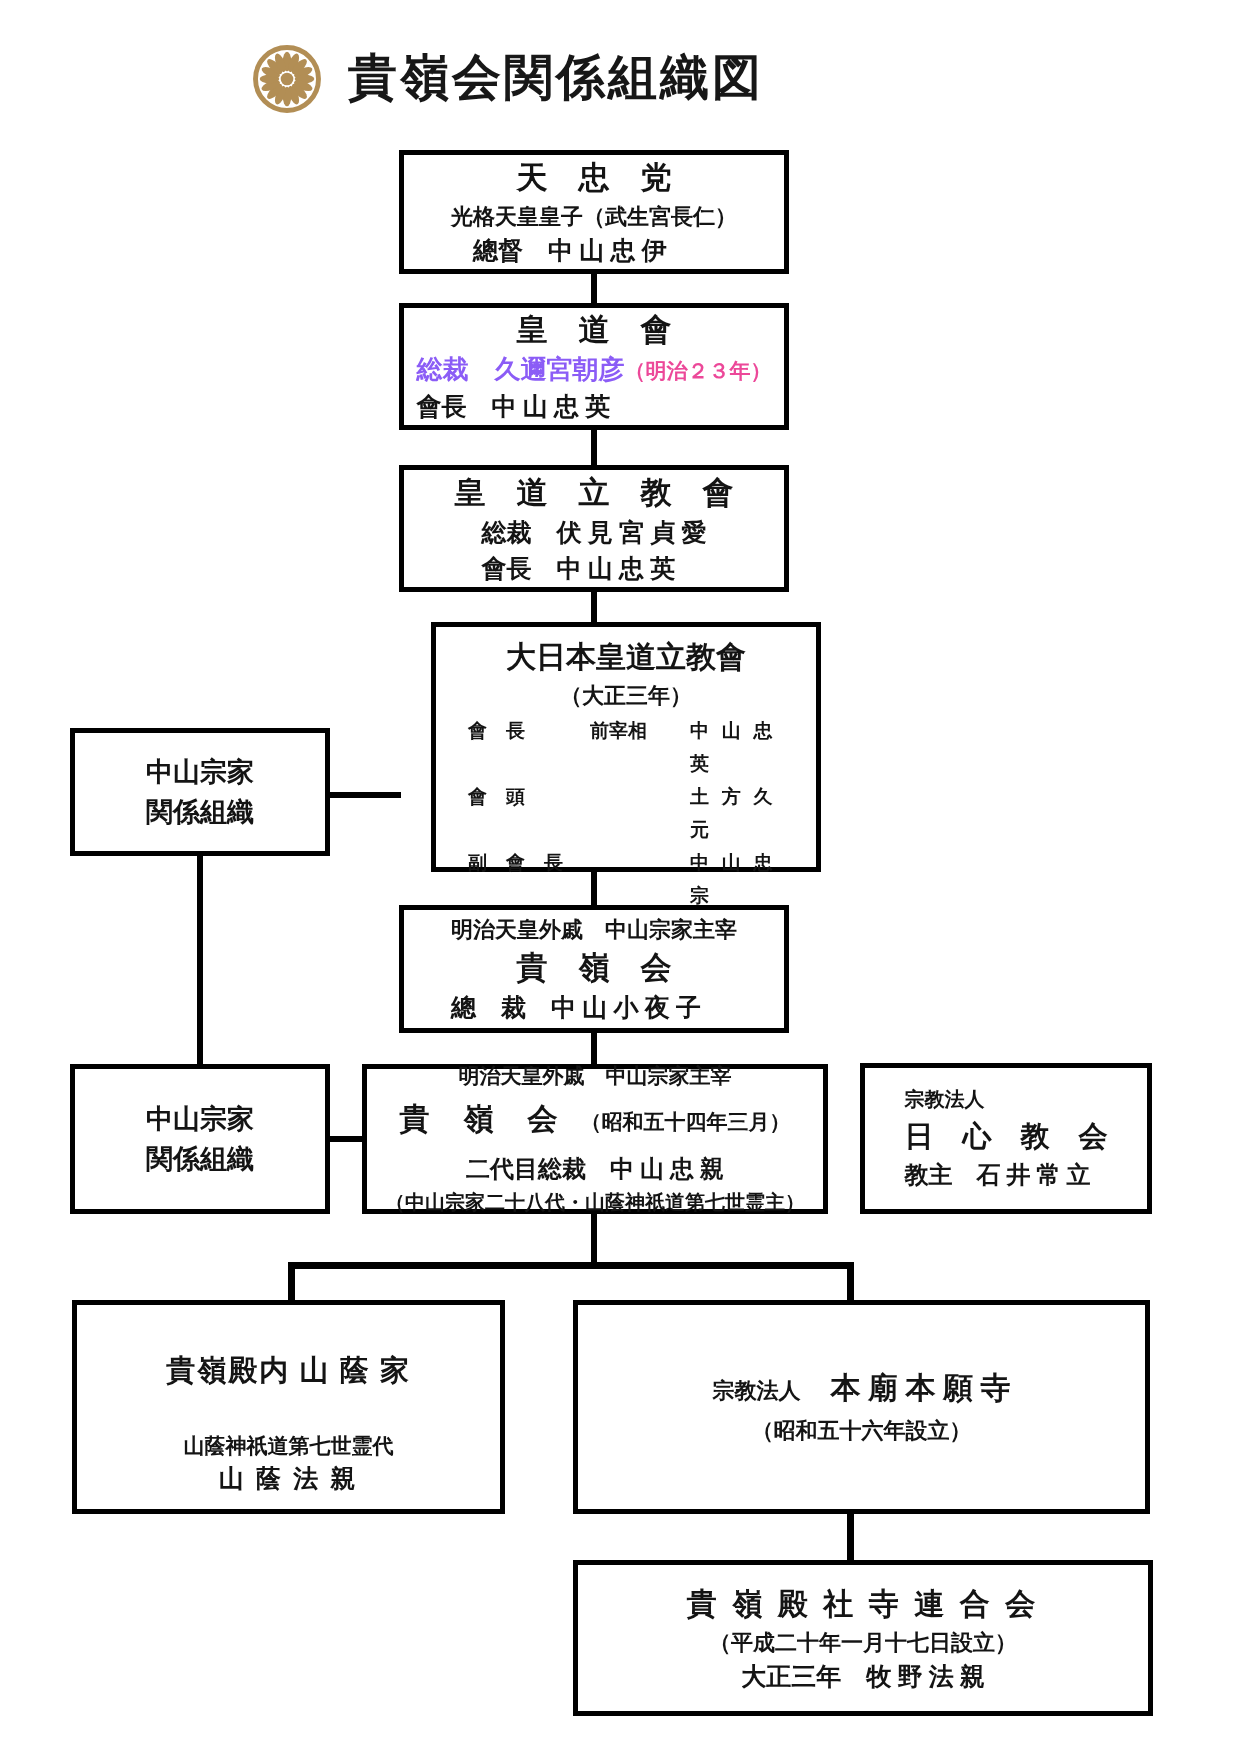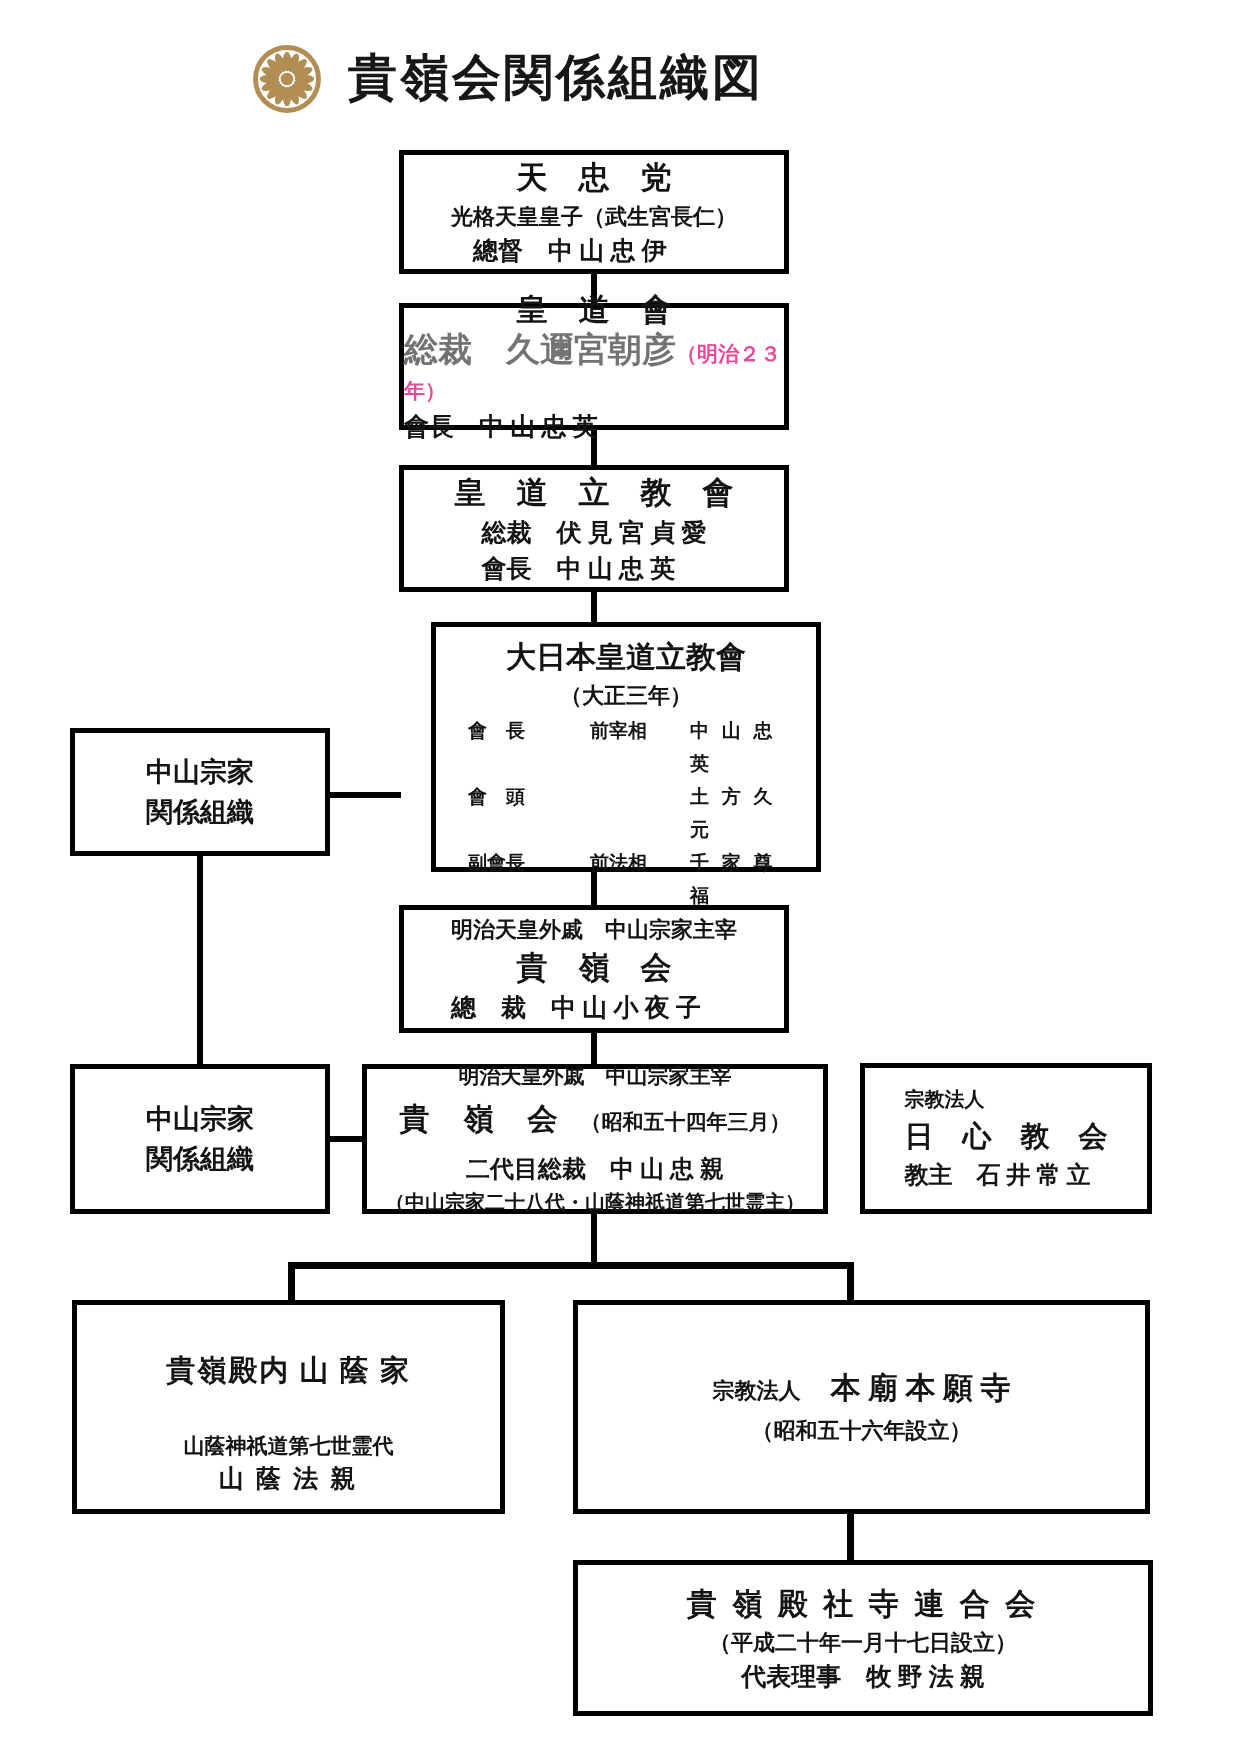--- a/index.html
+++ b/index.html
@@ -20,21 +20,21 @@
          display:flex; flex-direction:column; align-items:center; justify-content:center;
          text-align:center; }
   .grp { display:inline-block; text-align:left; }
   .bt  { font-size:31px; line-height:44px; width:100%; text-align:center; }
   .l25 { font-size:25px; line-height:36px; }
   .l24 { font-size:24px; line-height:35px; }
   .l22 { font-size:22px; line-height:33px; }
   .l21 { font-size:21px; line-height:30px; }
   .l20 { font-size:20px; line-height:30px; }
   .ind { text-indent:22px; }
-  .red { color:#737373; font-size:34px; }
+  .red { color:#8b5cf6; font-size:26px; }
   .smallnote { font-size:21px; color:#ec4899; }
   .name { letter-spacing:4px; }
 
   
   .b1 { left:399px; top:150px;  width:390px; height:124px; }
   .b2 { left:399px; top:303px;  width:390px; height:127px; }
   .b3 { left:399px; top:465px;  width:390px; height:127px; }
   .b4 { left:399px; top:622px;  width:390px; height:250px; justify-content:flex-start; padding-top:8px;margin-left:32px; }
   .b5 { left:399px; top:905px;  width:390px; height:128px; }
   .b6 { left:362px; top:1064px; width:466px; height:150px; }
@@ -151,25 +151,20 @@
         <span>會　長</span>
           <span>前宰相</span>
           <span class="name">中 山 忠 英</span>
       </div>
       <div class="orow">
         <span>會　頭</span>
           <span></span>
           <span class="name">土 方 久 元</span>
       </div>
       <div class="orow">
-        <span>副會長</span>
-          <span>前法相</span>
-          <span class="name">千 家 尊 福</span>
-      </div>
-      <div class="orow">
         <span>副　會　長</span>
           <span></span>
           <span class="name">中 山 忠 宗</span>
       </div>
       <div class="orow">
         <span>幹　事　長</span>
           <span></span>
           <span class="name">頭 山　満</span>
       </div>
     </div>
@@ -215,16 +210,16 @@
   </div>
 
   <div class="box bh">
     <div style="line-height:42px;"><span class="bhtitle-small">宗教法人</span><span class="bhtitle-big">　本 廟 本 願 寺</span></div>
     <div class="l22">（昭和五十六年設立）</div>
   </div>
 
   <div class="box br">
     <div class="rtitle">貴 嶺 殿 社 寺 連 合 会</div>
     <div class="l22">（平成二十年一月十七日設立）</div>
-    <div class="l25">代表理事　牧 野 法 親</div>
+    <div class="l25">大正三年　牧 野 法 親</div>
   </div>
 
 </div>
 
 </body></html>

